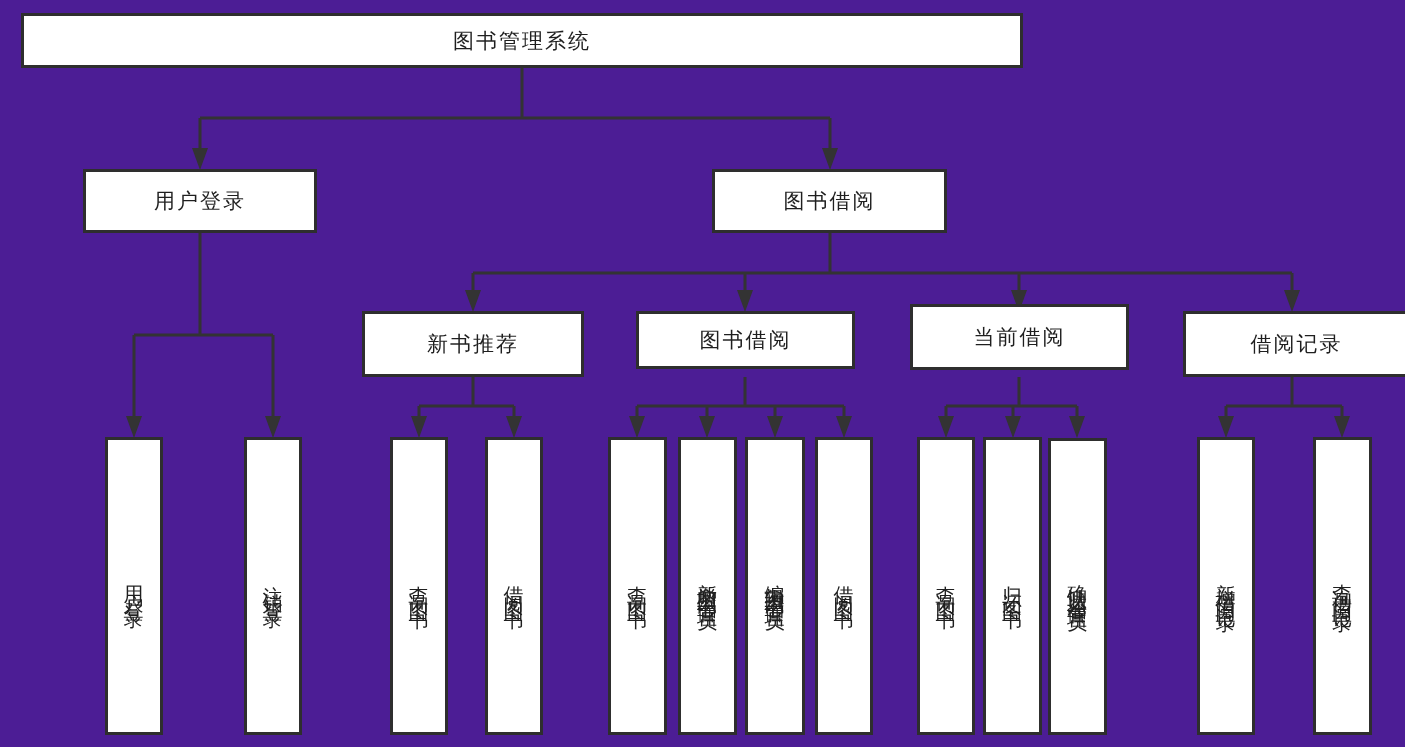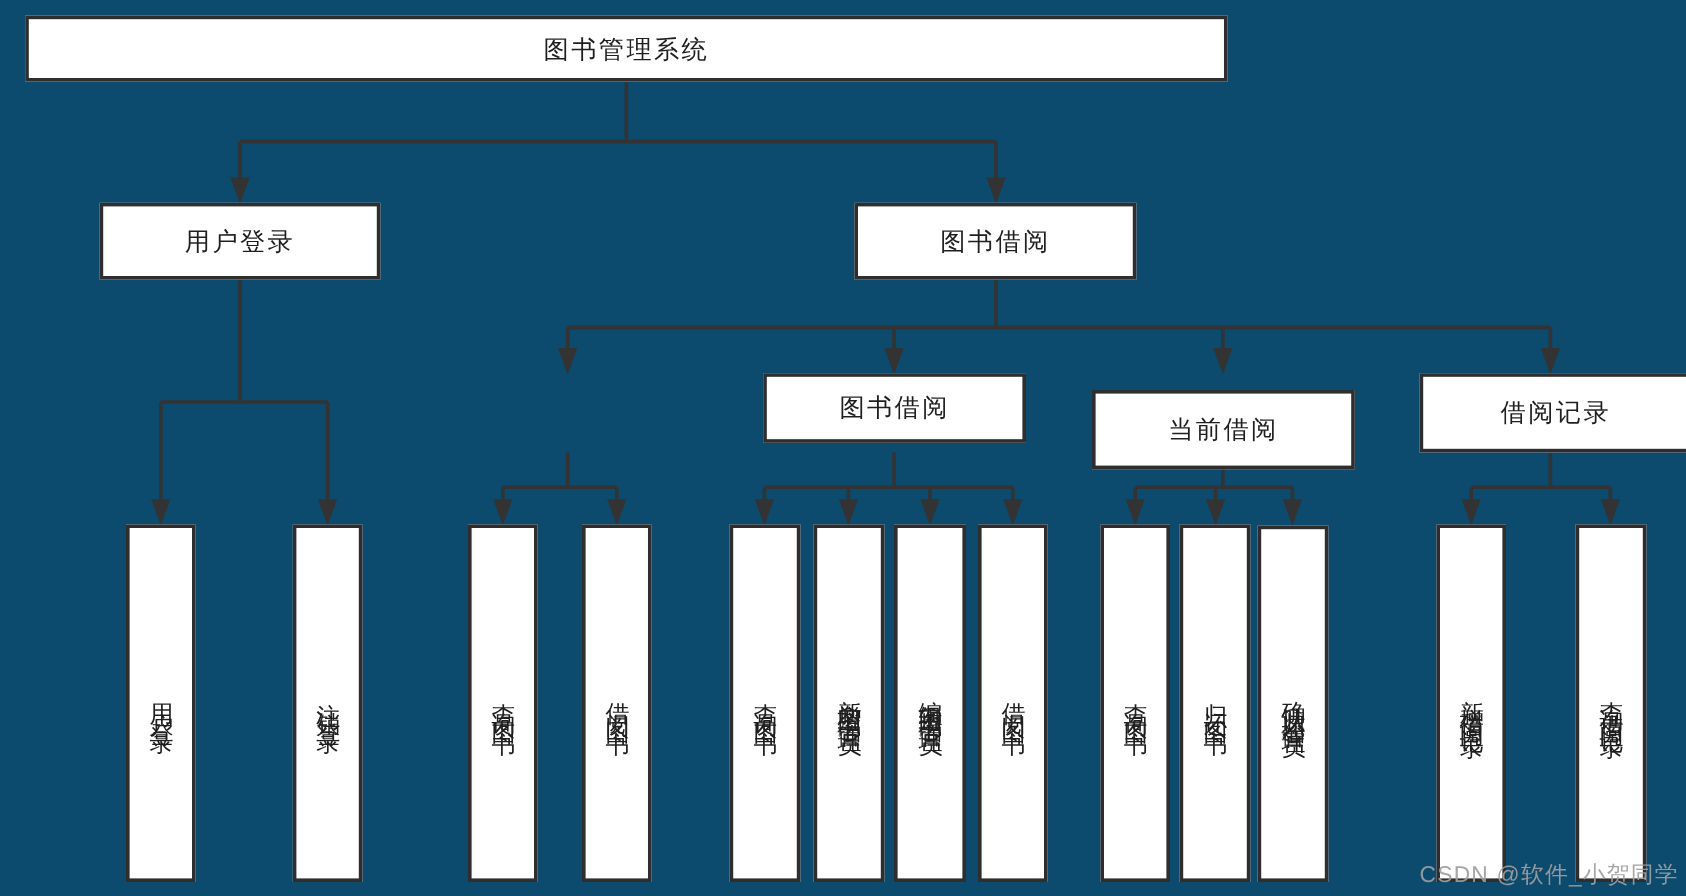--- a/index.html
+++ b/index.html
@@ -1,19 +1,19 @@
 <!DOCTYPE html>
 <html><head>
 <meta charset="utf-8">
 <style>
   html,body{margin:0;padding:0;background:#ffffff;}
   #canvas{
     position:relative;
     width:1405px;height:747px;
-    background:#0c4a6e;
+    background:#4c1d95;
     font-family:"Liberation Sans","DejaVu Sans",sans-serif;
     overflow:hidden;
     text-align:right;
   }
   .node{
     position:absolute;
     box-sizing:border-box;
     border:3px solid #2e2e2e;
     background:#ffffff;
     display:flex;
@@ -122,24 +122,27 @@
     <span class="hlabel">图书管理系统</span>
   </div>
 
   <div class="node" style="left:83px;top:169px;width:234px;height:64px;">
     <span class="hlabel">用户登录</span>
   </div>
   <div class="node" style="left:712px;top:169px;width:235px;height:64px;">
     <span class="hlabel">图书借阅</span>
   </div>
 
+  <div class="node" style="left:362px;top:311px;width:222px;height:66px;">
+    <span class="hlabel">新书推荐</span>
+  </div>
   <div class="node" style="left:636px;top:311px;width:219px;height:58px;">
     <span class="hlabel">图书借阅</span>
   </div>
-  <div class="node" style="left:910px;top:325px;width:219px;height:66px;">
+  <div class="node" style="left:910px;top:304px;width:219px;height:66px;">
     <span class="hlabel">当前借阅</span>
   </div>
   <div class="node" style="left:1183px;top:311px;width:227px;height:66px;">
     <span class="hlabel">借阅记录</span>
   </div>
 
   <div class="vnode" style="left:105px;top:437px;width:58px;height:298px;">
     <span class="vlabel">用户登录</span>
   </div>
   <div class="vnode" style="left:244px;top:437px;width:58px;height:298px;">
@@ -176,15 +179,14 @@
     <span class="vlabel" style="letter-spacing:4px;">确认归还（管理员）</span>
   </div>
 
   <div class="vnode" style="left:1197px;top:437px;width:58px;height:298px;">
     <span class="vlabel" style="letter-spacing:6px;">新增借阅记录</span>
   </div>
   <div class="vnode" style="left:1313px;top:437px;width:59px;height:298px;">
     <span class="vlabel" style="letter-spacing:6px;">查询借阅记录</span>
   </div>
 
-  <div class="watermark">CSDN @软件_小贺同学</div>
 
 </div>
 
 </body></html>

